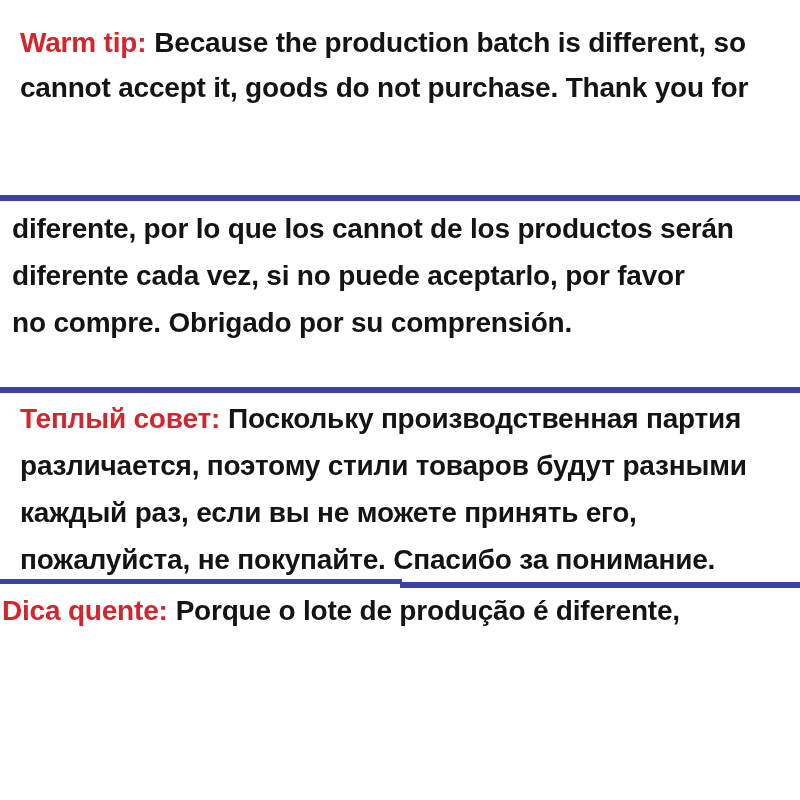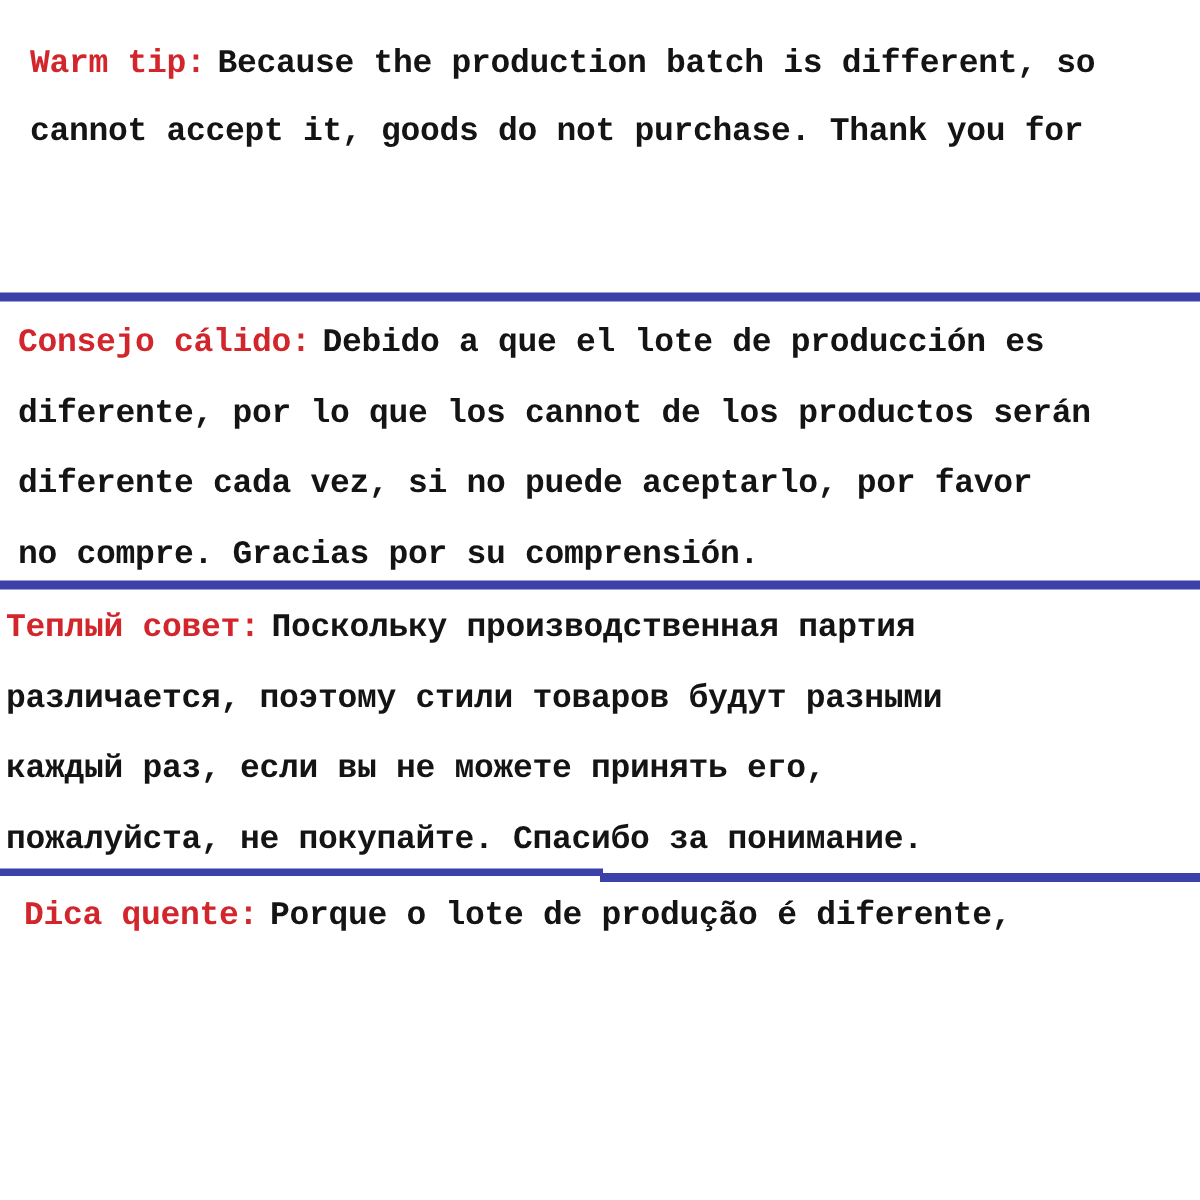--- a/index.html
+++ b/index.html
@@ -17,36 +17,35 @@
     overflow:hidden;
   }
   .tip-section{
     position:absolute;
     left:0;
     width:800px;
   }
   .tip-line{
     white-space:nowrap;
     font-weight:700;
-    font-size:22px;
+    font-size:28px;
     letter-spacing:-0.2px;
     color:var(--text-black);
-    font-family:Liberation Mono, monospace;
   }
   .tip-label{
     color:var(--label-red);
     margin-right:8px;
   }
   #section-english{top:20px;padding-left:20px;}
   #section-english .tip-line{line-height:45px;}
   #section-spanish{top:205px;padding-left:12px;}
   #section-spanish .tip-line{line-height:47px;}
-  #section-russian{top:395px;padding-left:4px;}
+  #section-russian{top:395px;padding-left:20px;}
   #section-russian .tip-line{line-height:47px;}
-  #section-portuguese{top:588px;padding-left:16px;}
+  #section-portuguese{top:588px;padding-left:2px;}
   #section-portuguese .tip-line{line-height:45px;}
   .divider{
     position:absolute;
     left:0;
     width:800px;
     height:6px;
     background:var(--divider-blue);
   }
   #divider-1{top:195px;}
   #divider-2{top:387px;}
@@ -61,24 +60,23 @@
 <body>
 
 <div id="section-english" class="tip-section">
   <div class="tip-line"><span class="tip-label">Warm tip:</span><span>Because the production batch is different, so</span></div>
   <div class="tip-line">cannot accept it, goods do not purchase. Thank you for</div>
 </div>
 
 <div id="divider-1" class="divider"></div>
 
 <div id="section-spanish" class="tip-section">
-  <div class="tip-line"><span class="tip-label">Consejo cálido:</span><span>Debido a que el lote de producción es</span></div>
   <div class="tip-line">diferente, por lo que los cannot de los productos serán</div>
   <div class="tip-line">diferente cada vez, si no puede aceptarlo, por favor</div>
-  <div class="tip-line">no compre. Gracias por su comprensión.</div>
+  <div class="tip-line">no compre. Obrigado por su comprensión.</div>
 </div>
 
 <div id="divider-2" class="divider"></div>
 
 <div id="section-russian" class="tip-section">
   <div class="tip-line"><span class="tip-label">Теплый совет:</span><span>Поскольку производственная партия</span></div>
   <div class="tip-line">различается, поэтому стили товаров будут разными</div>
   <div class="tip-line">каждый раз, если вы не можете принять его,</div>
   <div class="tip-line">пожалуйста, не покупайте. Спасибо за понимание.</div>
 </div>

